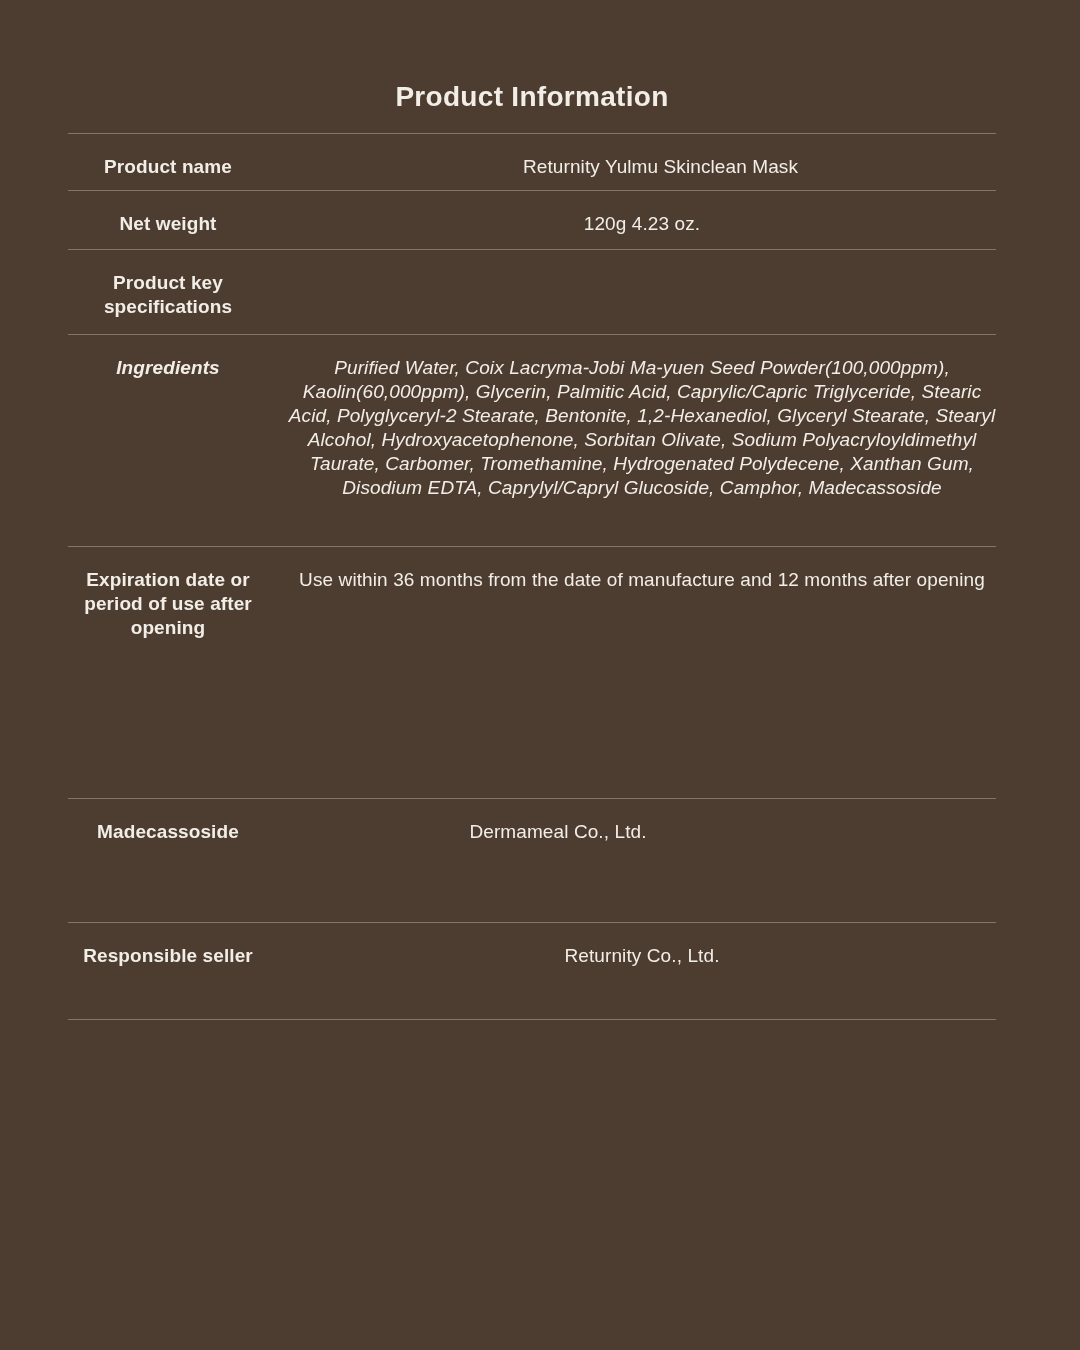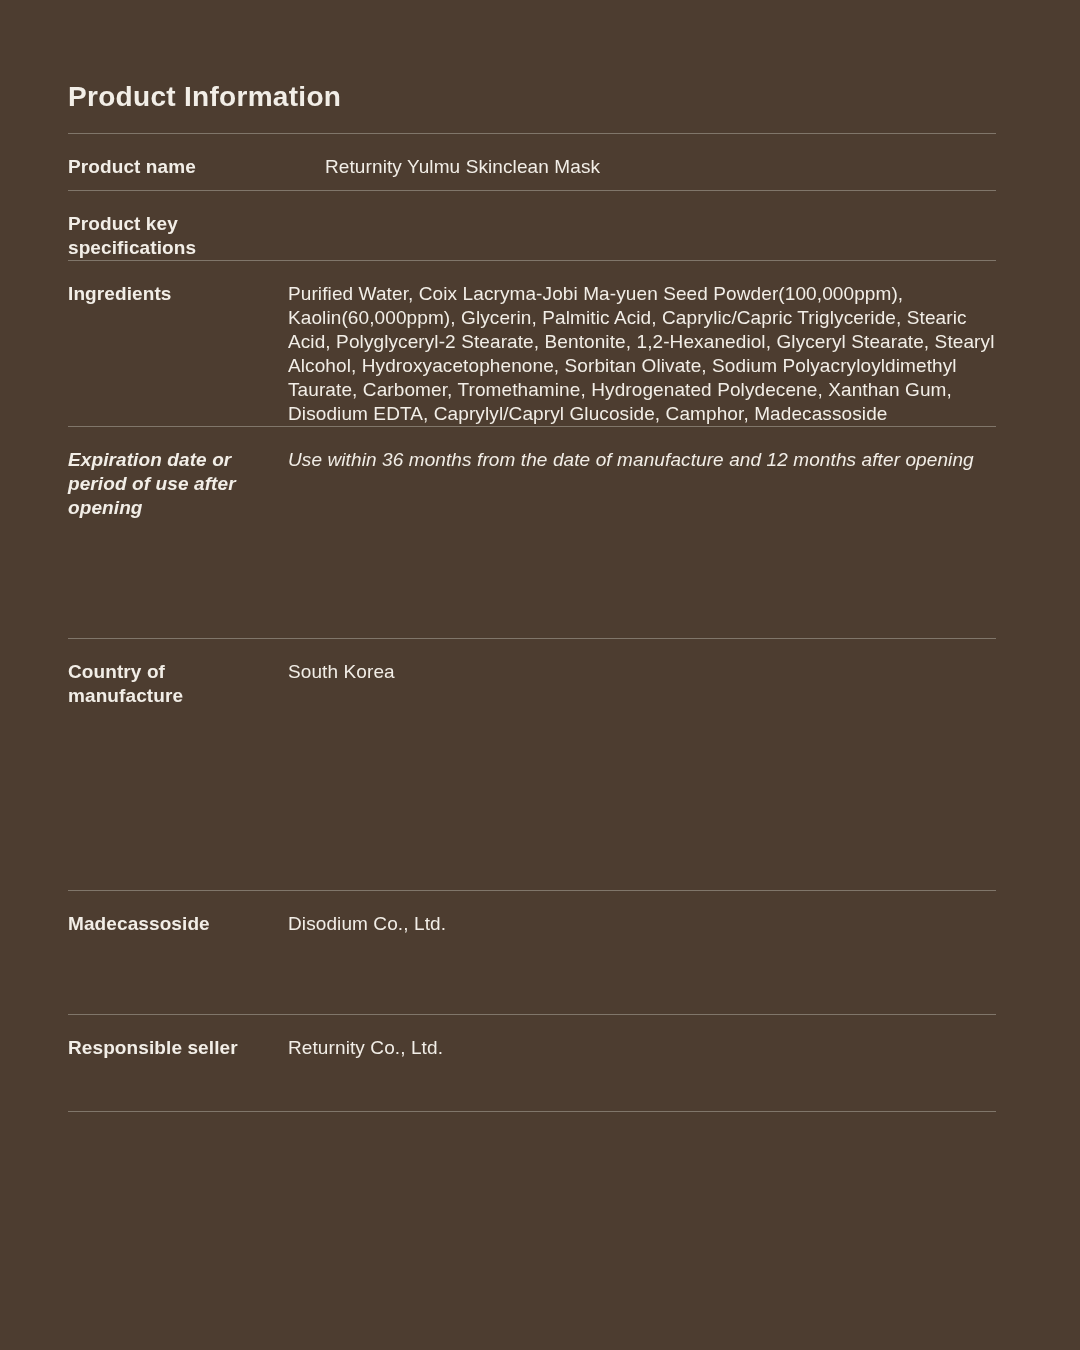--- a/index.html
+++ b/index.html
@@ -1,20 +1,20 @@
 <!DOCTYPE html>
 <html style="--bg: #4d3d30; --text: #f2eee7; --line: #80766a;"><head>
 <meta charset="utf-8">
 <style>
   :root {
     --bg: #4d3d30;
     --text: #f2eee7;
     --line: #80766a;
   }
-  * { margin: 0; padding: 0; box-sizing: border-box; }
+  * { margin: 0; padding: 0; box-sizing: border-box; text-align: center; }
   html, body {
     width: 1080px;
     height: 1350px;
     background: var(--bg);
     font-family: "Liberation Sans", sans-serif;
     color: var(--text);
     overflow: hidden;
   }
   .page {
     padding: 80px 84px 0 68px;
@@ -72,44 +72,44 @@
 
 <div class="page">
   <h1 class="page-title">Product Information</h1>
   <div class="title-divider"></div>
   <div class="table" id="product-table">
   <div class="row">
     <div class="label">Product name</div>
     <div class="value">Returnity Yulmu Skinclean Mask</div>
   </div>
 
+  <div class="row">
+    <div class="label">Net weight</div>
+    <div class="value">120g 4.23 oz.</div>
+  </div>
 
   <div class="row">
     <div class="label">Product key specifications</div>
   </div>
 
   <div class="row">
     <div class="label">Ingredients</div>
     <div class="value">Purified Water, Coix Lacryma-Jobi Ma-yuen Seed Powder(100,000ppm), Kaolin(60,000ppm), Glycerin, Palmitic Acid, Caprylic/Capric Triglyceride, Stearic Acid, Polyglyceryl-2 Stearate, Bentonite, 1,2-Hexanediol, Glyceryl Stearate, Stearyl Alcohol, Hydroxyacetophenone, Sorbitan Olivate, Sodium Polyacryloyldimethyl Taurate, Carbomer, Tromethamine, Hydrogenated Polydecene, Xanthan Gum, Disodium EDTA, Caprylyl/Capryl Glucoside, Camphor, Madecassoside</div>
   </div>
 
 
   <div class="row">
     <div class="label">Expiration date or period of use after opening</div>
     <div class="value">Use within 36 months from the date of manufacture and 12 months after opening</div>
   </div>
 
-  <div class="row">
-    <div class="label">Country of manufacture</div>
-    <div class="value">South Korea</div>
-  </div>
 
   <div class="row">
     <div class="label">Madecassoside</div>
-    <div class="value">Disodium Co., Ltd.</div>
+    <div class="value">Dermameal Co., Ltd.</div>
   </div>
 
   <div class="row">
     <div class="label">Responsible seller</div>
     <div class="value">Returnity Co., Ltd.</div>
   </div>
 </div>
 </div>
 
 </body></html>

